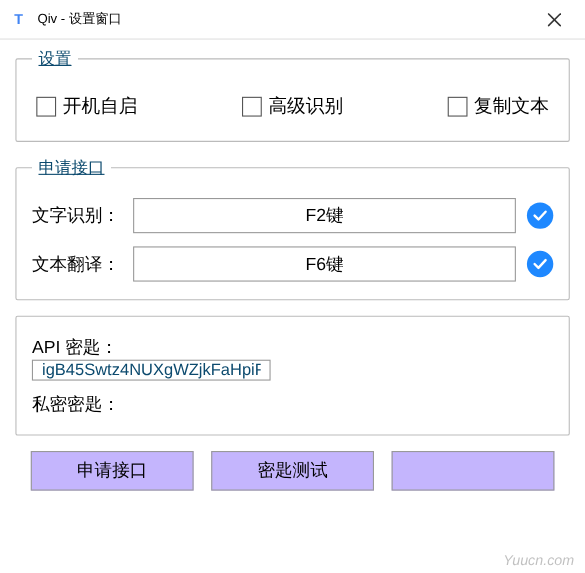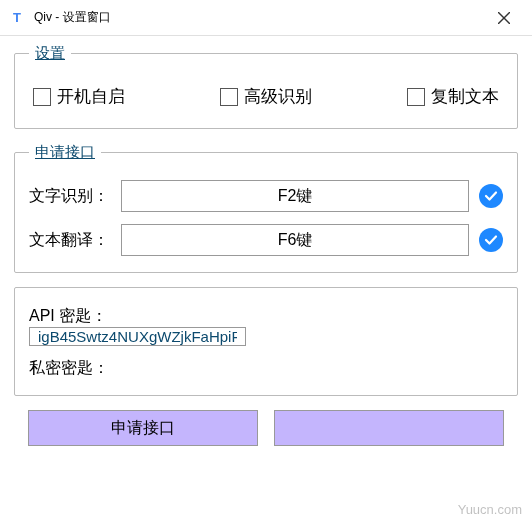--- a/index.html
+++ b/index.html
@@ -119,20 +119,21 @@
       cursor: pointer;
       text-align: center;
     }
     .btn.faded { color: #aaa; position: relative; overflow: hidden; }
     .watermark {
       position: absolute;
       right: 10px; bottom: 4px;
       font-size: 13px;
       color: rgba(0,0,0,0.25);
       pointer-events: none;
+      font-style: italic;
     }
   </style>
 </head>
 <body>
 
 <div class="titlebar">
   <span class="app-icon">T</span>
   <span class="title">Qiv - 设置窗口</span>
   <div class="close">
     <svg viewBox="0 0 10 10" width="12" height="12">
@@ -189,18 +190,19 @@
       <span class="key-label">API 密匙：</span>
       <input class="key-input" value="igB45Swtz4NUXgWZjkFaHpiP" style="">
     </div>
     <div class="key-row">
       <span class="key-label">私密密匙：</span>
     </div>
   </fieldset>
 
   <div class="button-row">
     <button class="btn">申请接口</button>
+    <button class="btn">密匙测试</button>
     <button class="btn faded"></button>
   </div>
 
 </div>
 
 <div class="watermark">Yuucn.com</div>
 
 </body></html>

